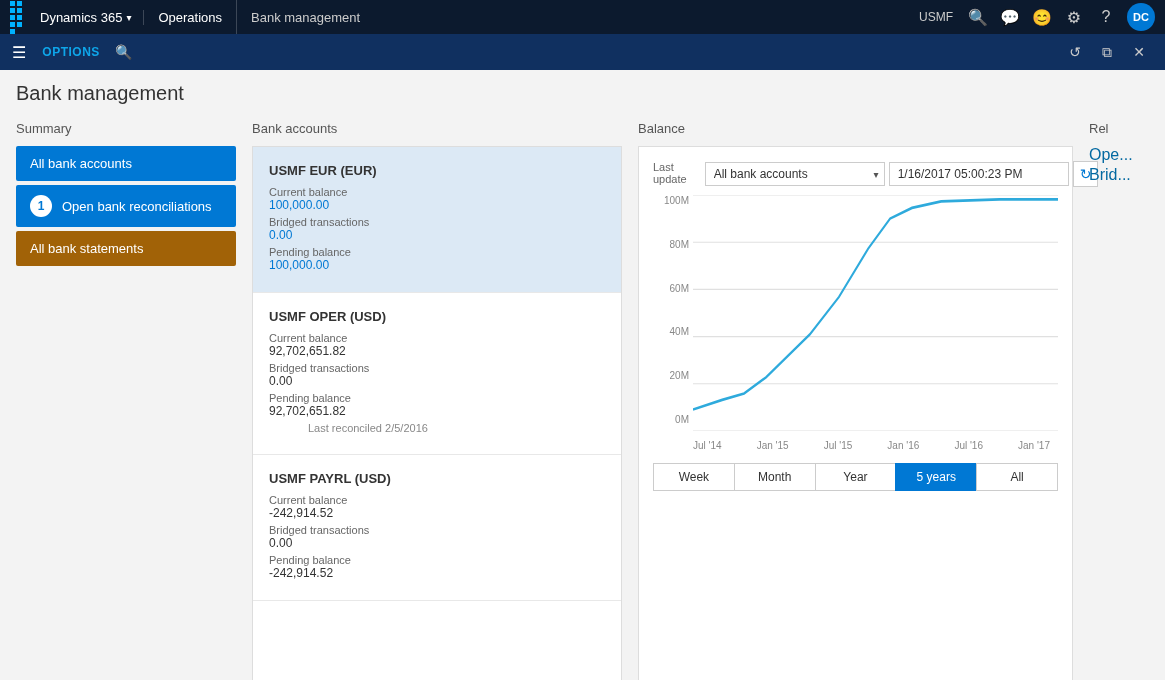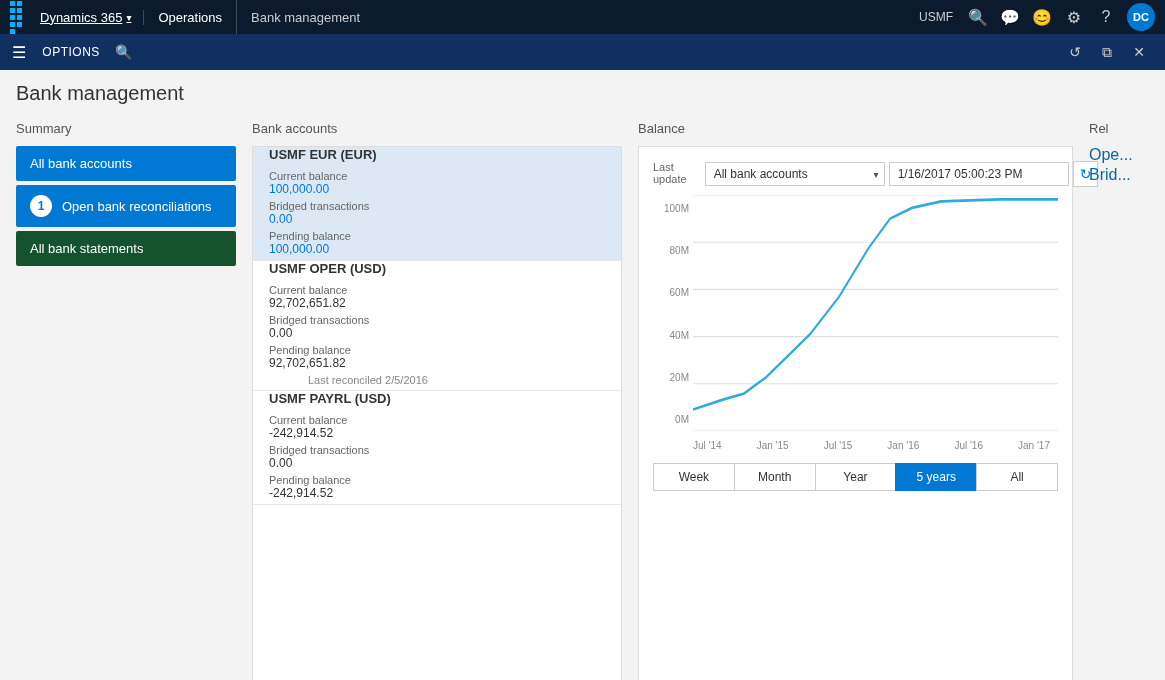--- a/index.html
+++ b/index.html
@@ -19,21 +19,20 @@
     .top-nav-brand {
       color: white;
       font-size: 13px;
       font-weight: 400;
       padding: 0 12px 0 6px;
       display: flex;
       align-items: center;
       gap: 4px;
       cursor: pointer;
       border-right: 1px solid rgba(255,255,255,0.2);
-      text-decoration: underline;
     }
     .top-nav-operations {
       color: white;
       font-size: 13px;
       padding: 0 14px;
       height: 100%;
       display: flex;
       align-items: center;
       cursor: pointer;
       border-right: 1px solid rgba(255,255,255,0.2);
@@ -88,23 +87,23 @@
       padding: 0 12px;
       gap: 12px;
     }
     .secondary-toolbar .hamburger {
       color: white;
       font-size: 16px;
       cursor: pointer;
       margin-right: 4px;
     }
     .secondary-toolbar .options-label {
-      color: #ffffff;
-      font-size: 12px;
-      font-weight: 400;
+      color: #0ea5e9;
+      font-size: 12px;
+      font-weight: 700;
       letter-spacing: 0.5px;
     }
     .secondary-toolbar .search-icon {
       color: white;
       font-size: 14px;
       margin-left: 4px;
       cursor: pointer;
     }
     .secondary-toolbar-right {
       margin-left: auto;
@@ -182,40 +181,40 @@
       border-radius: 50%;
       width: 22px; height: 22px;
       display: flex;
       align-items: center;
       justify-content: center;
       font-size: 12px;
       font-weight: bold;
       flex-shrink: 0;
     }
     .summary-btn.statements {
-      background: #14532d;
+      background: #a16207;
       color: white;
     }
 
     
     .bank-accounts-panel {
       width: 370px;
       flex-shrink: 0;
     }
     .bank-accounts-scroll {
       height: 100%;
       overflow-y: auto;
       border: 1px solid #ddd;
       background: white;
     }
     .bank-accounts-scroll::-webkit-scrollbar { width: 8px; }
     .bank-accounts-scroll::-webkit-scrollbar-thumb { background: #ccc; }
 
     .bank-account-card {
-      padding: 0 16px;
+      padding: 16px 16px;
       border-bottom: 1px solid #e8e8e8;
       cursor: pointer;
     }
     .bank-account-card.selected { background: #dce9f5; }
     .bank-account-card-title {
       font-size: 13px;
       font-weight: 600;
       color: #333;
       margin-bottom: 8px;
     }
@@ -299,21 +298,21 @@
 
     
     .chart-area {
       position: relative;
       height: 260px;
       margin-bottom: 8px;
     }
     .chart-y-labels {
       position: absolute;
       left: 0;
-      top: 8px;
+      top: 0;
       bottom: 30px;
       width: 40px;
       display: flex;
       flex-direction: column;
       justify-content: space-between;
       align-items: flex-end;
       padding-right: 4px;
     }
     .chart-y-label {
       font-size: 10px;

